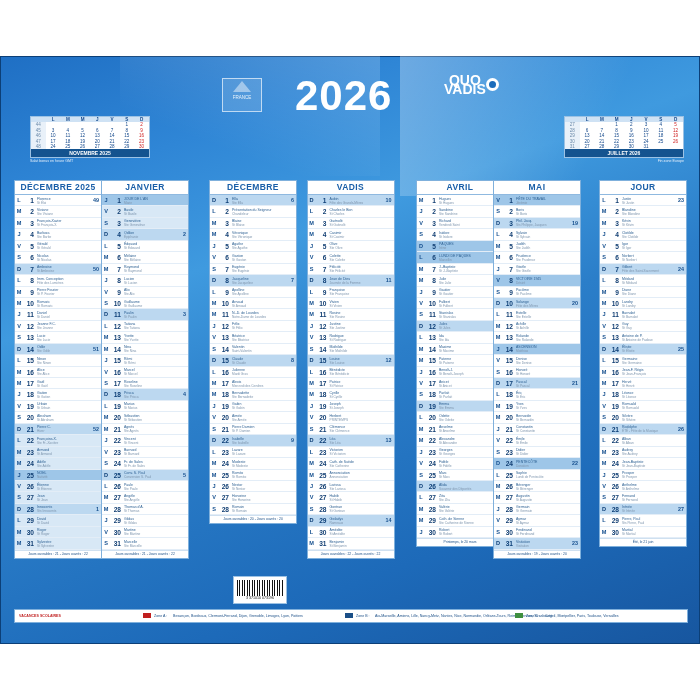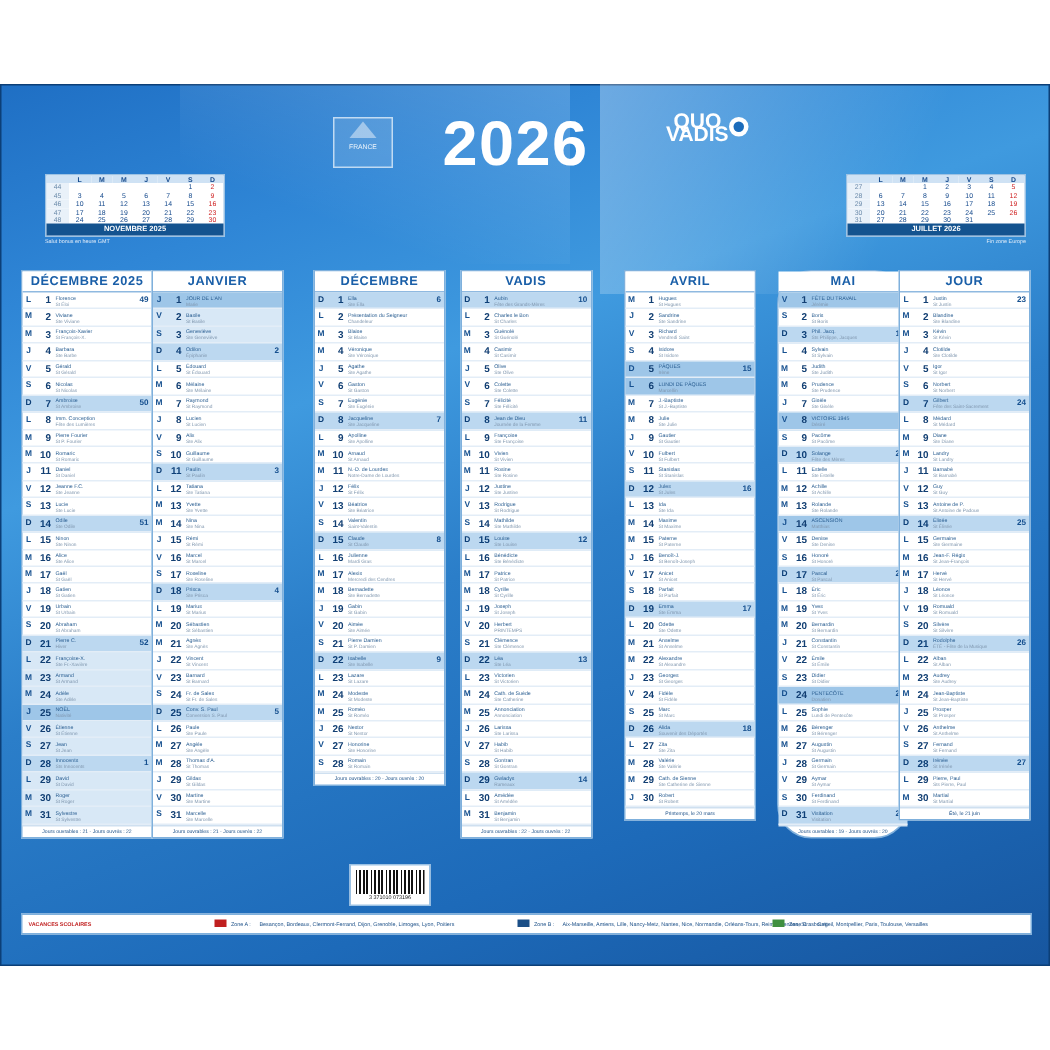--- a/index.html
+++ b/index.html
@@ -1147,21 +1147,21 @@
           </div>
           <div class="row">
             <span class="dl">J</span>
             <span class="dn">30</span>
             <span class="sa">Robert<b>St Robert</b></span>
             <span class="wk"></span>
           </div>
         </div>
         <div style="font-size: 3.4px; color: rgb(27, 79, 135); text-align: center; line-height: 7px; border-top: 1px solid rgb(207, 224, 240);">Printemps, le 20 mars</div>
       </div>
-      <div class="mcol" style="left: 504px; border-radius: 23px;">
+      <div class="mcol" style="left: 479px;">
         <div class="mtitle">MAI</div>
         <div class="rows">
           <div class="row hol">
             <span class="dl">V</span>
             <span class="dn">1</span>
             <span class="sa">FÊTE DU TRAVAIL<b>Jérémie</b></span>
             <span class="wk"></span>
           </div>
           <div class="row">
             <span class="dl">S</span>

